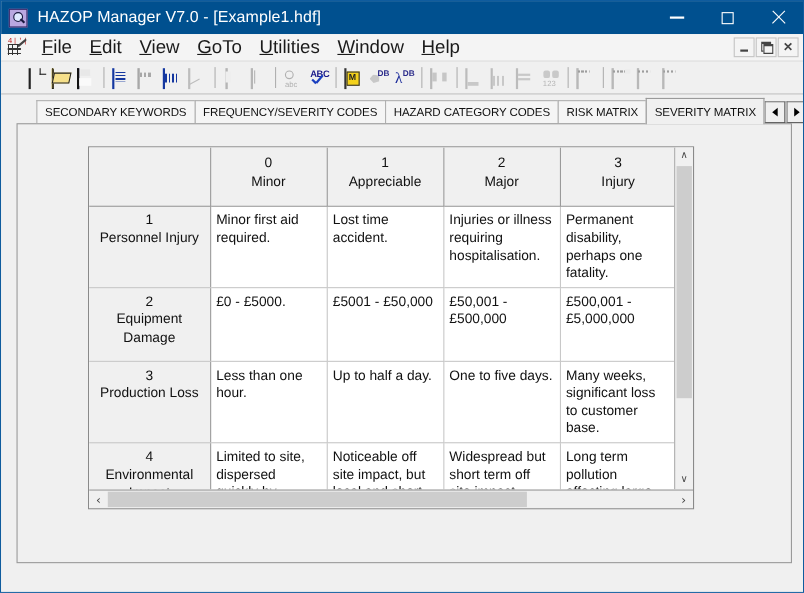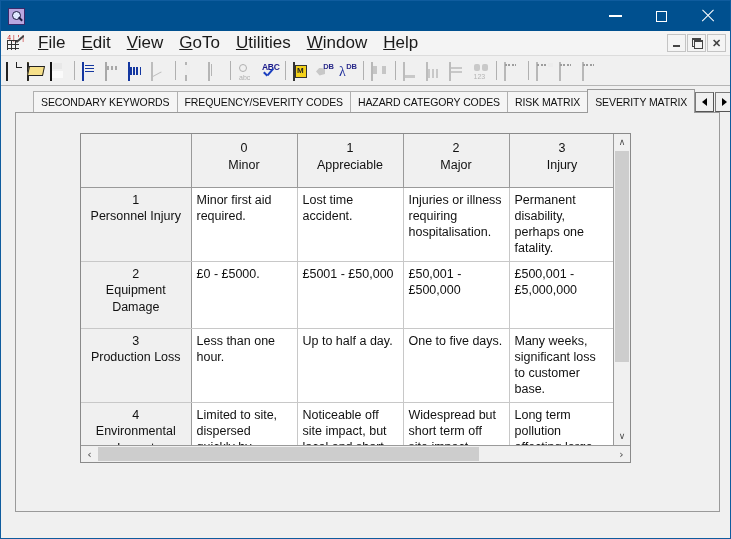--- a/index.html
+++ b/index.html
@@ -155,21 +155,21 @@
   }
   .mdi-close { font-weight: bold; font-size: 11px; }
 
   
   #toolbar {
     height: 30px;
     background: #f0f0f0;
     border-bottom: 1px solid #b5b5b5;
     display: flex;
     align-items: center;
-    padding-left: 0;
+    padding-left: 20px;
     flex: 0 0 auto;
     gap: 0px;
   }
   .tb-btn {
     width: 23px; height: 23px;
     display: flex; align-items: center; justify-content: center;
     position: relative;
     flex: 0 0 auto;
   }
   .tb-sep {
@@ -434,20 +434,21 @@
   }
   .chev { font-family: "DejaVu Sans", sans-serif; line-height: 1; }
 </style>
 </head>
 <body>
 
 <div id="app-window">
 
   <div id="title-bar">
     <div id="app-icon"></div>
+    <div id="title-text">HAZOP Manager V7.0 - [Example1.hdf]</div>
     <div id="win-controls">
       <div class="win-btn">
           <span class="wb-min"></span>
         </div>
       <div class="win-btn">
           <span class="wb-max"></span>
         </div>
       <div class="win-btn">
           <span class="wb-close"></span>
         </div>

